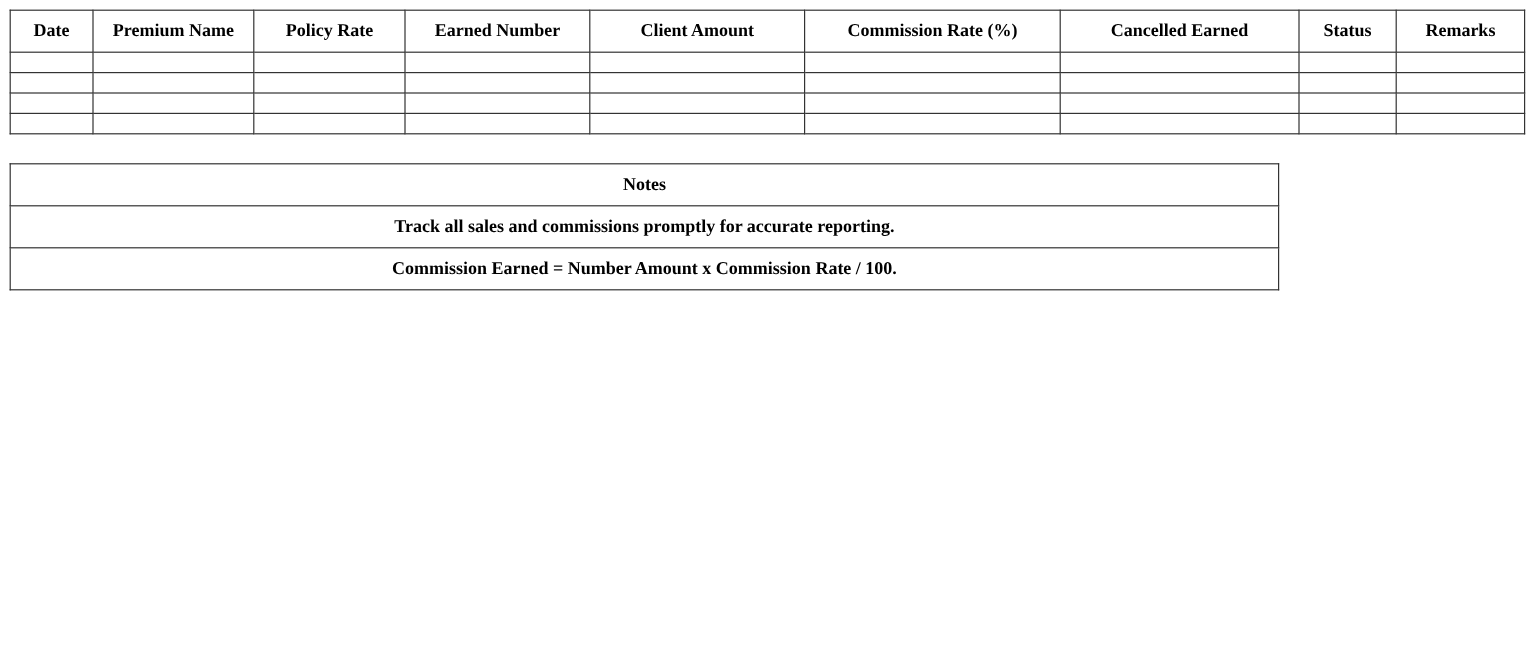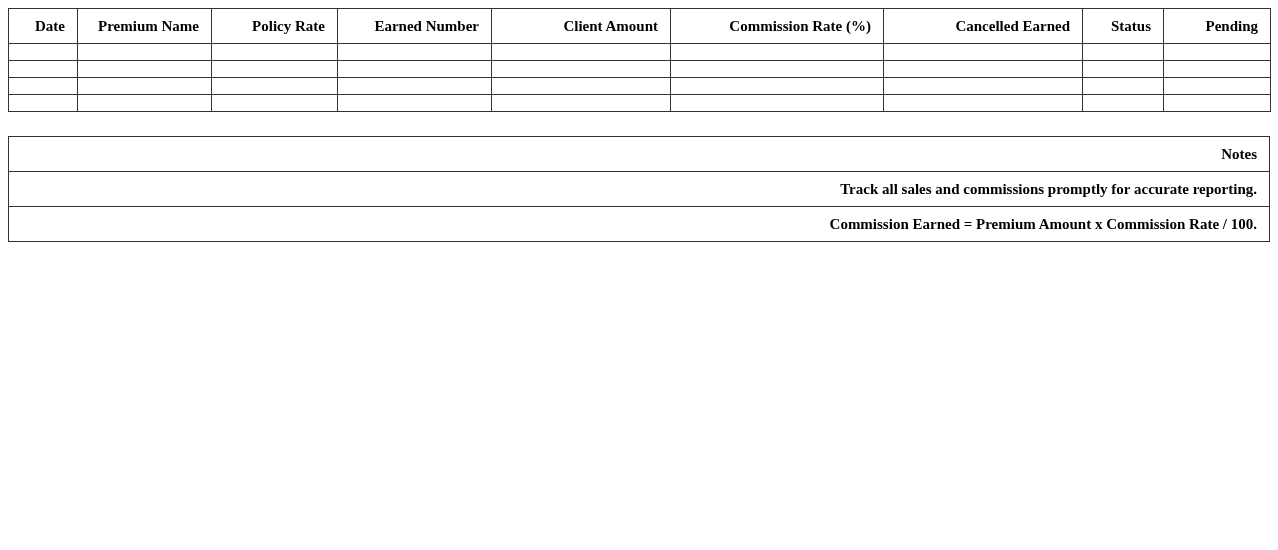--- a/index.html
+++ b/index.html
@@ -12,27 +12,27 @@
     }
     body {
       font-family: "Liberation Serif", "DejaVu Serif", serif;
       color: #000;
       font-size: 15px;
     }
     table {
       border-collapse: collapse;
       position: absolute;
       left: 8px;
-      width: 1262px;
+      width: 1058px;
       table-layout: fixed;
     }
     td, th {
       border: 1px solid #333;
       padding: 0 12px;
-      text-align: right;
+      text-align: center;
       vertical-align: middle;
       white-space: nowrap;
       overflow: hidden;
     }
     #sales-table { top: 8px; }
     #sales-table th {
       height: 34px;
       font-weight: bold;
       font-size: 15px;
     }
@@ -68,21 +68,21 @@
   <thead>
     <tr>
       <th>Date</th>
       <th>Premium Name</th>
       <th>Policy Rate</th>
       <th>Earned Number</th>
       <th>Client Amount</th>
       <th>Commission Rate (%)</th>
       <th>Cancelled Earned</th>
       <th>Status</th>
-      <th>Pending</th>
+      <th>Remarks</th>
     </tr>
   </thead>
   <tbody>
     <tr>
       <td></td>
       <td></td>
       <td></td>
       <td></td>
       <td></td>
       <td></td>
@@ -128,16 +128,16 @@
 
 <table id="notes-table">
   <tbody>
     <tr>
       <td class="notes-head">Notes</td>
     </tr>
     <tr>
       <td>Track all sales and commissions promptly for accurate reporting.</td>
     </tr>
     <tr>
-      <td>Commission Earned = Premium Amount x Commission Rate / 100.</td>
+      <td>Commission Earned = Number Amount x Commission Rate / 100.</td>
     </tr>
   </tbody>
 </table>
 
 </body></html>

